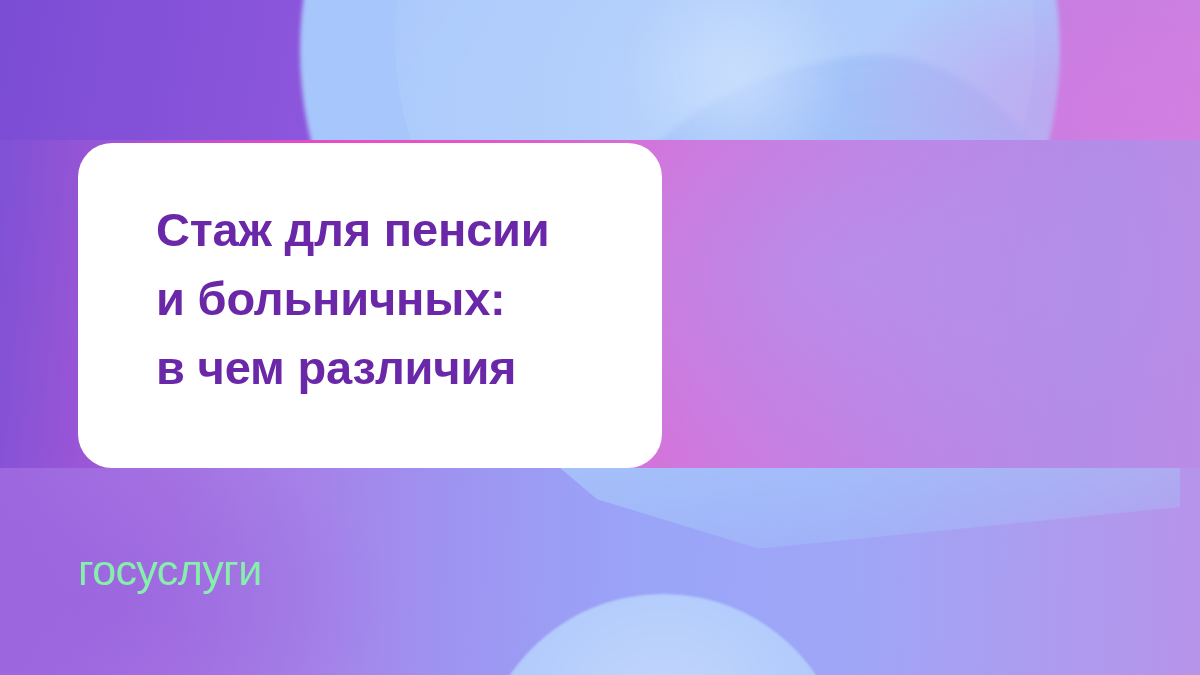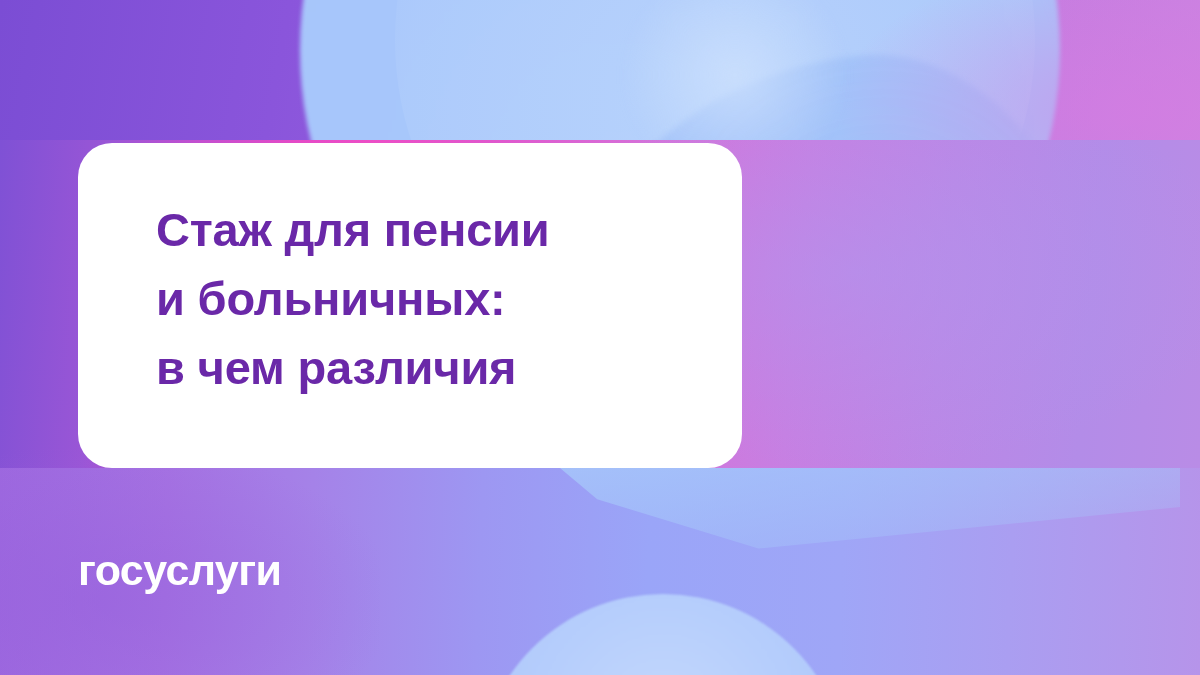--- a/index.html
+++ b/index.html
@@ -201,21 +201,21 @@
     background: radial-gradient(ellipse at 40% 50%,
       rgba(150,96,221,0.5) 0%,
       rgba(150,96,221,0.0) 75%);
   }
 
   
   .card {
     position: absolute;
     left: 78px;
     top: 143px;
-    width: 664px;
+    width: 584px;
     height: 325px;
     background: #ffffff;
     border-radius: 34px;
   }
 
   .card-title {
     position: absolute;
     left: 78px;
     top: 52px;
     margin: 0;
@@ -225,23 +225,23 @@
     line-height: 69px;
     letter-spacing: -0.2px;
     white-space: pre-line;
   }
 
   
   .logo {
     position: absolute;
     left: 78px;
     top: 549px;
-    color: #ffffff;
+    color: #86efac;
     font-size: 43px;
-    font-weight: bold;
+    font-weight: normal;
     letter-spacing: -0.6px;
     line-height: 1;
   }
 </style>
 </head>
 <body>
 
 <div id="poster">
 
   <div class="bg-layer bg-base"></div>

